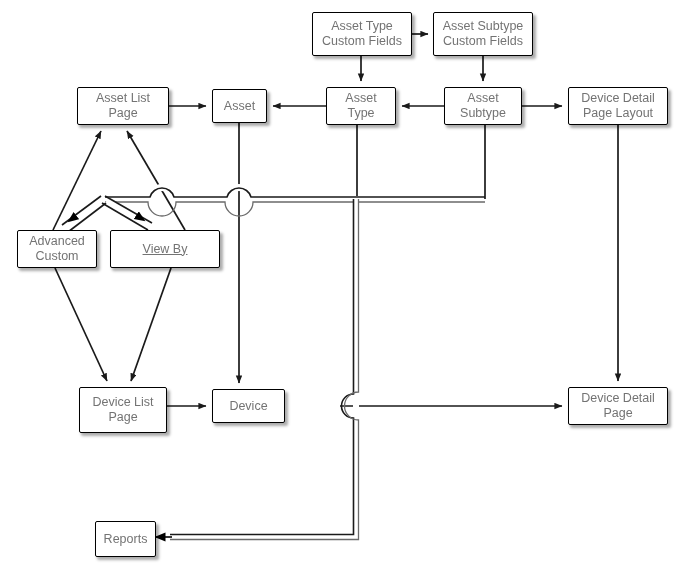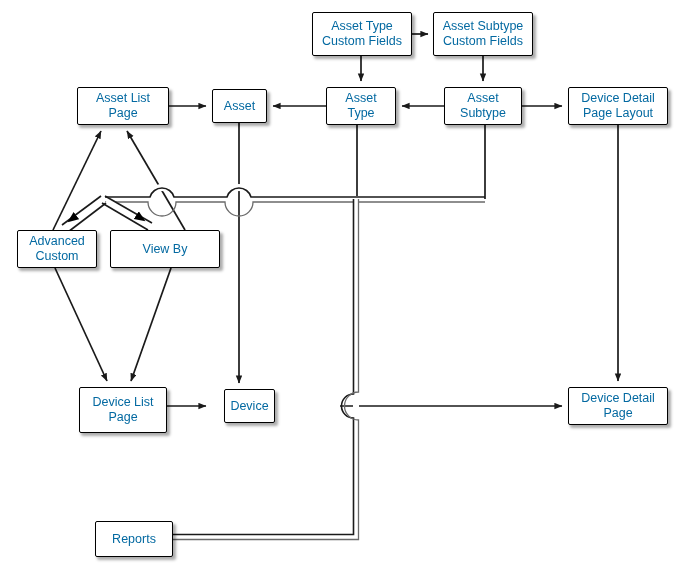--- a/index.html
+++ b/index.html
@@ -30,21 +30,21 @@
     background: #ffffff;
     border: 1.6px solid #000000;
     border-radius: 2px;
     display: flex;
     align-items: center;
     justify-content: center;
     text-align: center;
     font-family: "Liberation Sans", sans-serif;
     font-size: 12.5px;
     line-height: 15px;
-    color: #0369a1;
+    color: #737373;
     box-shadow: 2.5px 3px 3px rgba(0,0,0,0.33);
     z-index: 5;
     white-space: pre-line;
     user-select: none;
   }
 </style>
 </head>
 <body>
 
 <div id="diagram-root">
@@ -185,35 +185,35 @@
   <div class="node" style="left:568px; top:87px; width:100px; height:38px;">
     <span>Device Detail
 Page Layout</span>
   </div>
 
   <div class="node" style="left:17px; top:230px; width:80px; height:38px;">
     <span>Advanced
 Custom</span>
   </div>
 
-  <div class="node" style="left:110px; top:230px; width:110px; height:38px;">
+  <div class="node" style="left:110px; top:230px; width:110px; height:38px;text-decoration:underline;">
     <span>View By</span>
   </div>
 
   <div class="node" style="left:79px; top:387px; width:88px; height:46px;">
     <span>Device List
 Page</span>
   </div>
 
-  <div class="node" style="left:224px; top:389px; width:51px; height:34px;">
+  <div class="node" style="left:212px; top:389px; width:73px; height:34px;">
     <span>Device</span>
   </div>
 
   <div class="node" style="left:568px; top:387px; width:100px; height:38px;">
     <span>Device Detail
 Page</span>
   </div>
 
-  <div class="node" style="left:95px; top:521px; width:78px; height:36px;">
+  <div class="node" style="left:95px; top:521px; width:61px; height:36px;">
     <span>Reports</span>
   </div>
 
 </div>
 
 </body></html>

